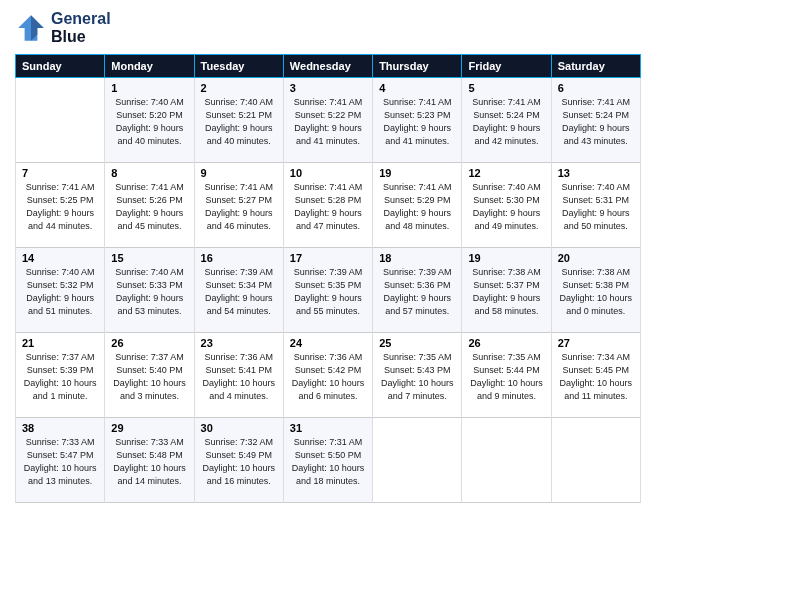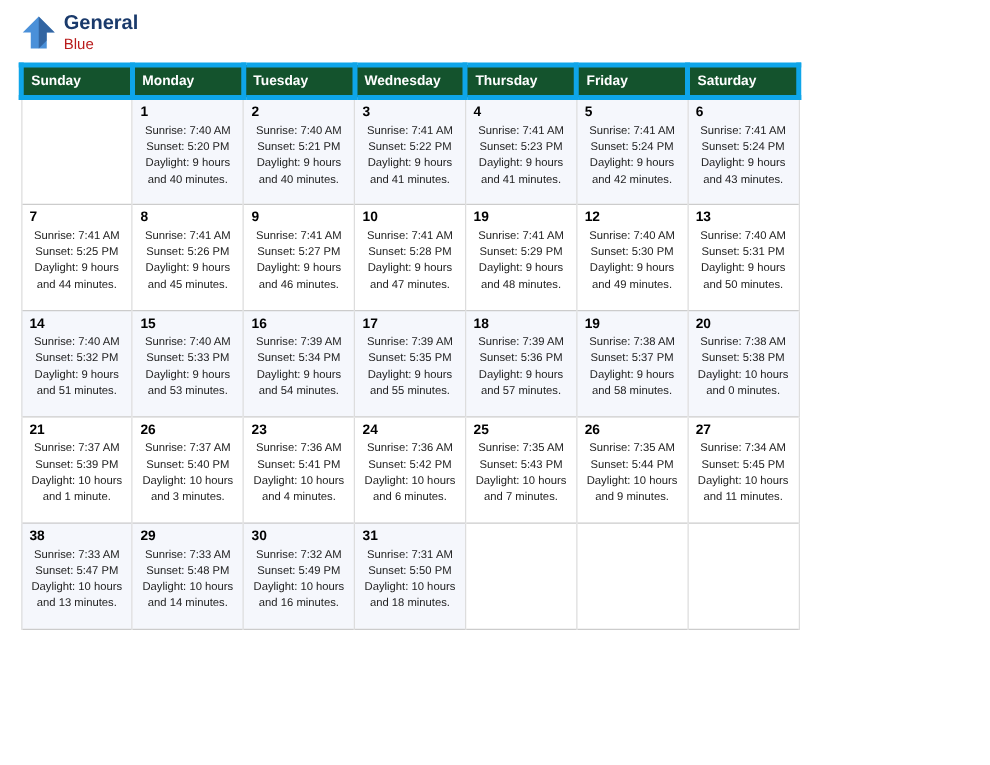--- a/index.html
+++ b/index.html
@@ -42,27 +42,27 @@
     .location {
       font-size: 14px;
       color: #333;
     }
     table {
       width: 100%;
       border-collapse: collapse;
       font-size: 9.5px;
     }
     thead tr th {
-      background-color: #14532d;
+      background-color: #0f172a;
       color: #fff;
       text-align: left;
       padding: 5px 6px;
       font-size: 11px;
       font-weight: bold;
-      border: 4px solid #0ea5e9;
+      border: 1px solid #0ea5e9;
     }
     tbody tr {
       border-bottom: 1px solid #ccc;
     }
     tbody td {
       vertical-align: top;
       padding: 4px 6px;
       border-right: 1px solid #ddd;
       border-left: 1px solid #ddd;
       min-height: 70px;
@@ -96,21 +96,21 @@
 
 <div class="page">
   <div class="header">
     <div class="logo">
       <svg class="logo-icon" viewBox="0 0 40 40">
         <polygon points="20,4 36,20 28,20 28,36 12,36 12,20 4,20" fill="#4a90d9"></polygon>
         <polygon points="20,4 36,20 28,20 28,28 20,36 20,4" fill="#1a3a6b" opacity="0.5"></polygon>
       </svg>
       <div>
         <div style="font-size:16px;font-weight:bold;color:#1a3a6b;">General</div>
-        <div style="font-size:12px;font-weight:normal;color:#b91c1c;">Blue</div>
+        <div style="font-size:16px;font-weight:bold;color:#0f172a;">Blue</div>
       </div>
     </div>
     <div class="title-block">
       <div class="month-title"></div>
       <div class="location"></div>
     </div>
   </div>
 
   <table>
     <thead>

